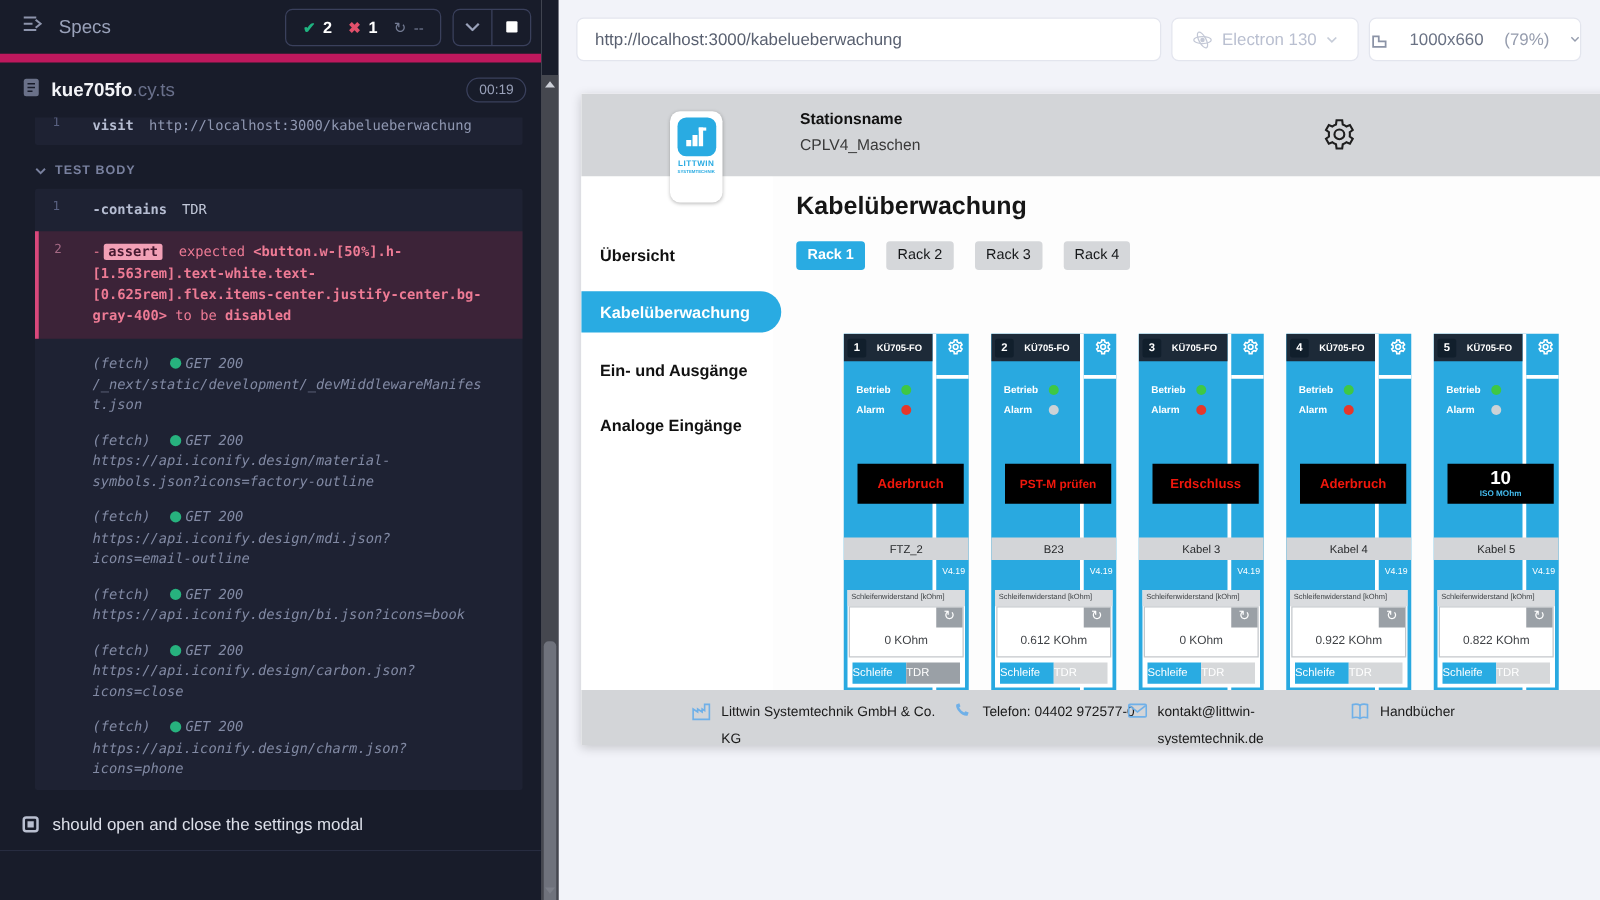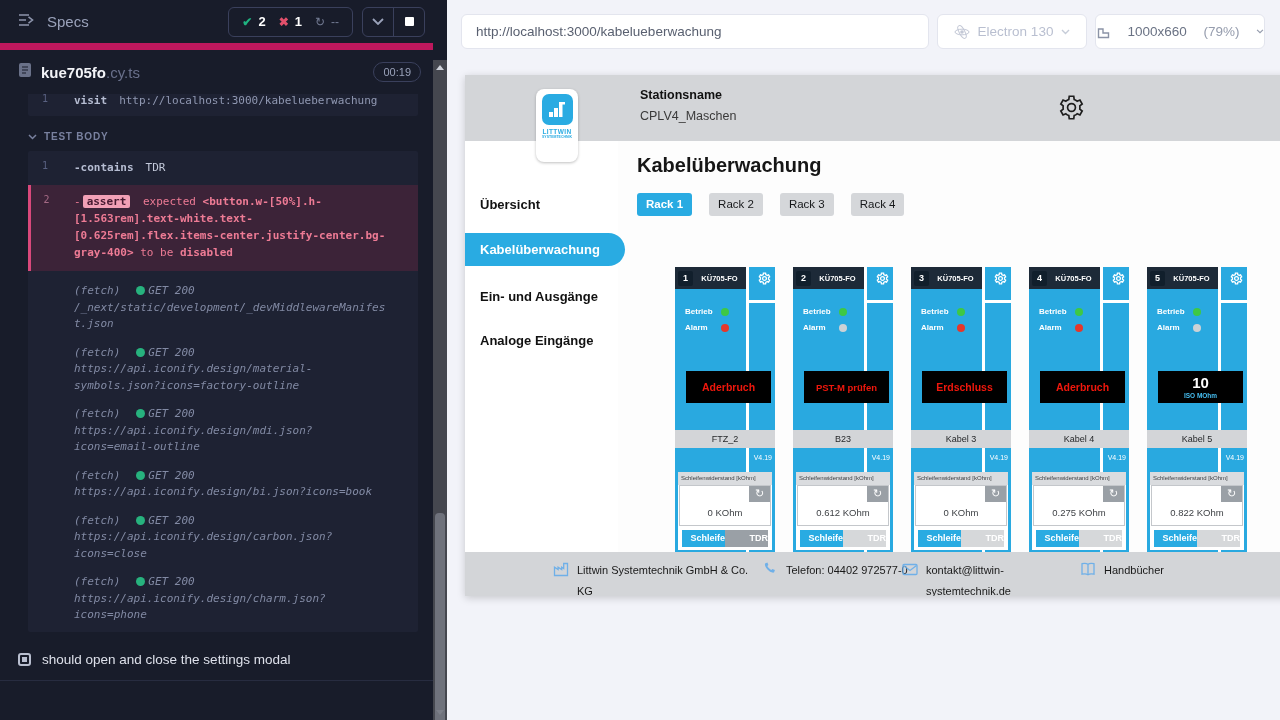--- a/index.html
+++ b/index.html
@@ -113,21 +113,21 @@
   .cstatus-big { color:#fff; font-size:15px; font-weight:bold; line-height:15px; }
   .cstatus-sub { color:#45bdf0; font-size:6.5px; font-weight:bold; margin-top:2px; }
   .ccable { position:absolute; left:0; right:0; top:163px; height:18px; background:#d3d5d8; color:#26282a; font-size:9px; line-height:18px; text-align:center; z-index:3; }
   .cversion { position:absolute; right:3px; top:187px; font-size:7px; color:#fff; z-index:2; }
   .cmeas { position:absolute; left:3px; right:3px; top:205px; height:78px; background:#fff; z-index:4; padding:0; }
   .cmeas-label { height:13px; background:#dadcdf; font-size:6px; color:#3c3f42; line-height:13px; padding-left:3px; white-space:nowrap; overflow:hidden; }
   .cmeas-box { position:relative; height:41px; border:1px solid #c4c7cb; background:#fff; margin:0 1px; }
   .refresh-btn { position:absolute; top:0; right:0; width:21px; height:16px; background:#9aa0a6; color:#fff; font-size:11px; line-height:15px; text-align:center; cursor:pointer; }
   .cvalue { position:absolute; left:0; right:0; top:21px; text-align:center; font-size:9.5px; color:#3f4246; }
   .cbtns { display:flex; margin:4px 4px 0 4px; height:17px; }
-  .cbtn { flex:1; font-size:9px; font-weight:bold; color:#fff; text-align:right; line-height:17px; cursor:pointer; }
+  .cbtn { flex:1; font-size:9px; font-weight:normal; color:#fff; text-align:left; line-height:17px; cursor:pointer; }
   .btn-schleife { background:#29abe2; }
   .btn-tdr-on { background:#9aa0a6; }
   .btn-tdr-off { background:#d6d8da; }
 
   .aut-footer { position:absolute; left:0; right:0; bottom:0; height:44px; background:#d3d5d8; z-index:10; }
   .f-item { position:absolute; top:8px; display:flex; gap:8px; cursor:pointer; }
   .f-icon { flex:0 0 16px; padding-top:2px; }
   .f-text { font-size:11px; line-height:1.95; color:#191919; }
   .w175 { width:175px; } .w126 { width:126px; } .w100 { width:100px; }
 </style>
@@ -462,21 +462,21 @@
             </div>
             <div class="cstatus">
                 <span class="cstatus-text">Aderbruch</span>
               </div>
             <div class="ccable">Kabel 4</div>
             <span class="cversion">V4.19</span>
             <div class="cmeas">
               <div class="cmeas-label">Schleifenwiderstand [kOhm]</div>
               <div class="cmeas-box">
                 <span class="refresh-btn">↻</span>
-                <div class="cvalue">0.275 KOhm</div>
+                <div class="cvalue">0.922 KOhm</div>
               </div>
               <div class="cbtns">
                 <span class="cbtn btn-schleife">Schleife</span>
                 <span class="cbtn btn-tdr-off">TDR</span>
               </div>
             </div>
           </div>
 
           <div class="card">
             <div class="vline"></div>

